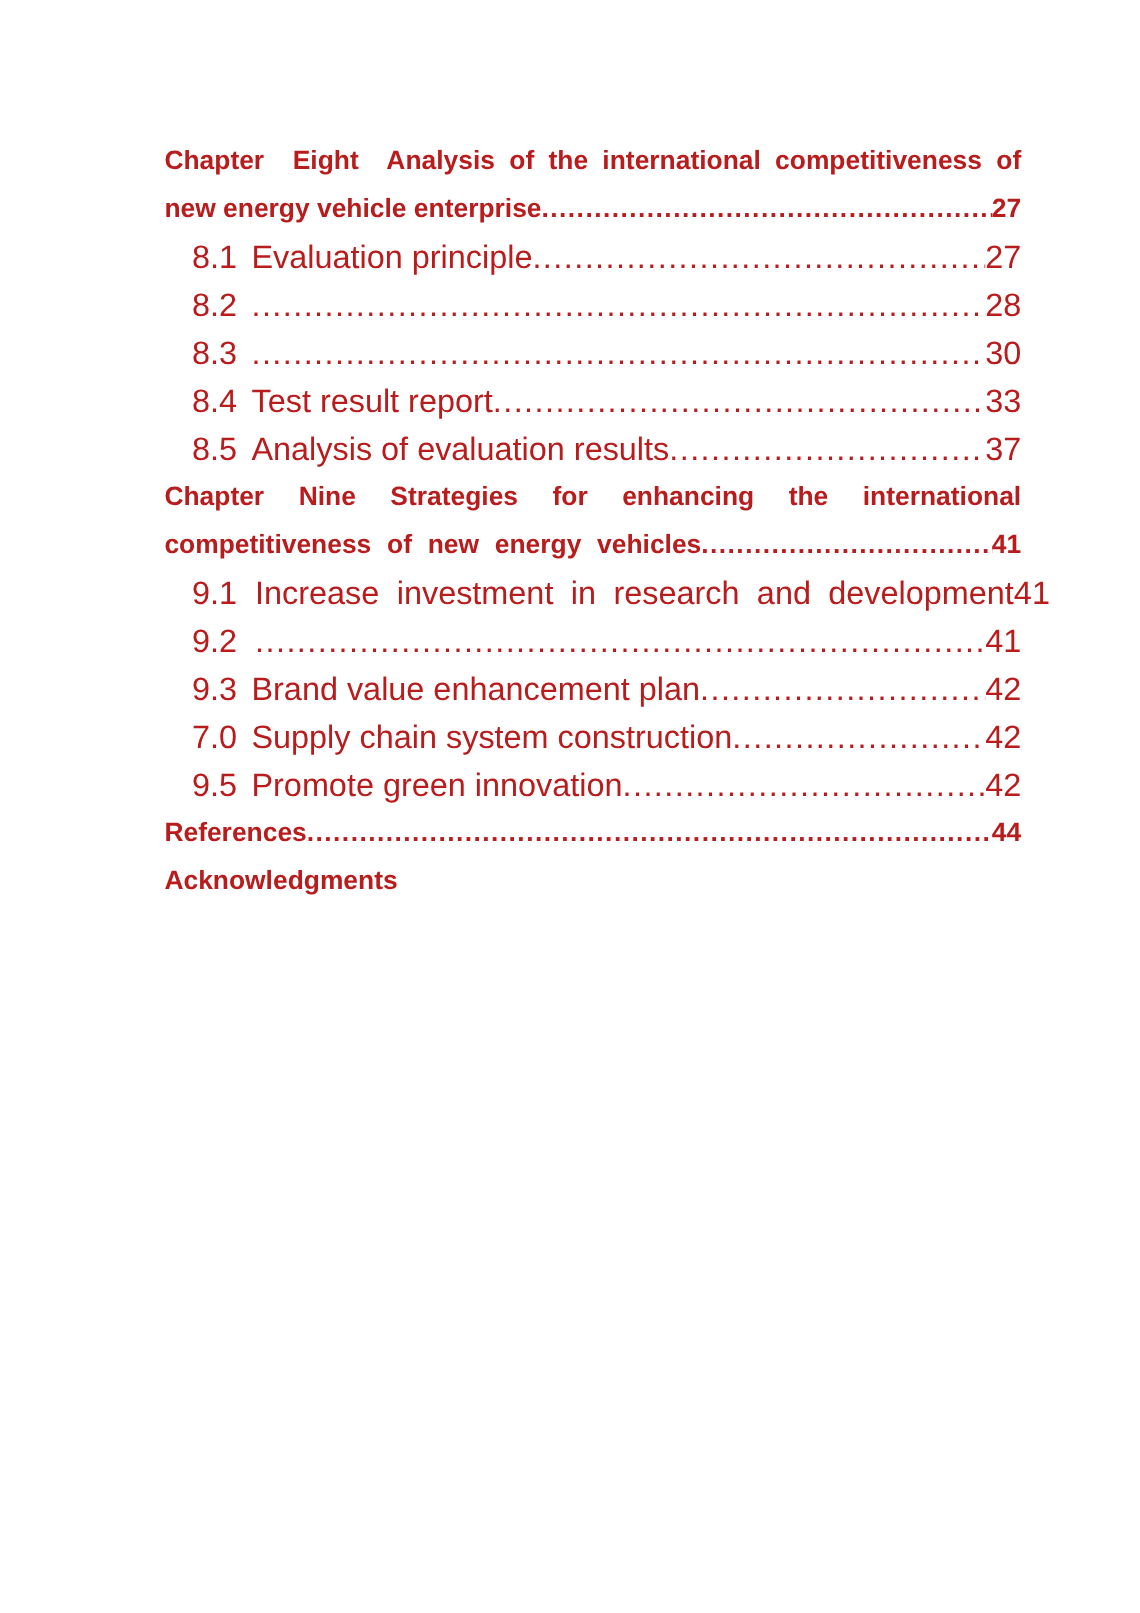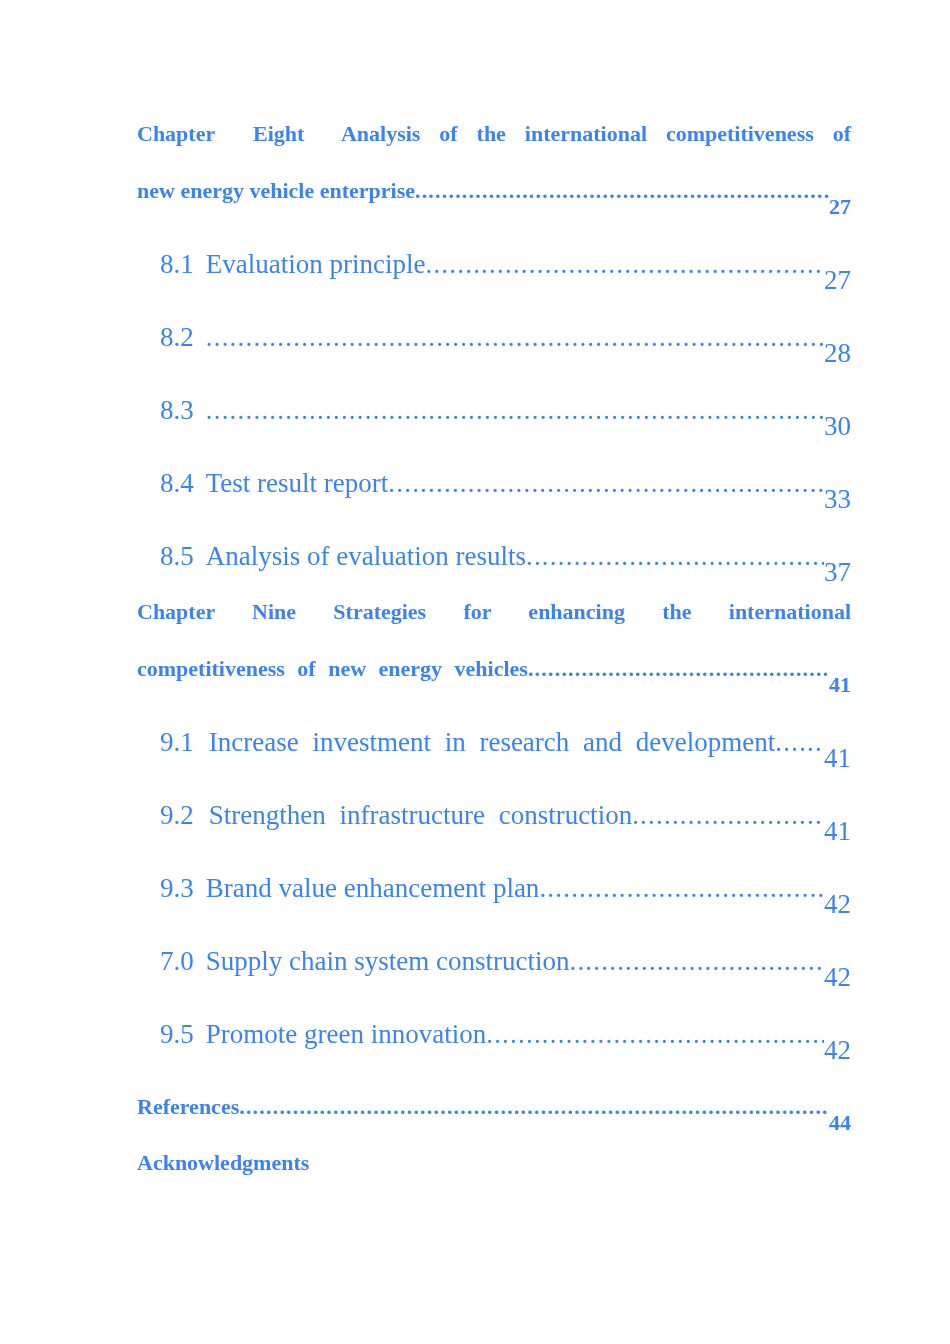--- a/index.html
+++ b/index.html
@@ -2,22 +2,22 @@
 <html><head>
 <meta charset="utf-8">
 <style>
   * { margin: 0; padding: 0; box-sizing: border-box; }
   html, body { background: #ffffff; }
   .page {
     position: relative;
     width: 950px;
     height: 1344px;
     background: #ffffff;
-    color: #3b82f6;
-    font-family: Liberation Serif, serif;
+    color: #b91c1c;
+    font-family: Liberation Sans, sans-serif;
     overflow: hidden;
   }
   .toc {
     position: absolute;
     left: 137px;
     top: 114px;
     width: 714px;
   }
   .entry { width: 100%; }
   .line { line-height: 40px; }
@@ -31,21 +31,21 @@
   .flexline { display: flex; align-items: center; }
   .flexline .text { white-space: pre; flex: 0 0 auto; }
   .secnum { flex: 0 0 auto; margin-right: 12px; }
   .leader {
     flex: 1 1 auto;
     overflow: hidden;
     white-space: nowrap;
     letter-spacing: 1.2px;
     min-width: 0;
   }
-  .pagenum { flex: 0 0 auto; white-space: nowrap; margin-top: 33px; }
+  .pagenum { flex: 0 0 auto; white-space: nowrap; }
   .wide { word-spacing: 7px; }
   .wide .secnum { margin-right: 15px; }
   .plainline { font-weight: bold; font-size: 22px; }
 </style>
 </head>
 <body>
 
 <div class="page">
   <div class="toc">
 
@@ -115,21 +115,20 @@
         <span class="secnum">9.1</span>
         <span class="text wide">Increase investment in research and development</span>
         <span class="leader">....................................................................................................................................................................................................................................................................</span>
         <span class="pagenum">41</span>
       </div>
     </div>
 
     <div class="entry section">
       <div class="line flexline wide">
         <span class="secnum">9.2</span>
-        <span class="text wide">Strengthen infrastructure construction</span>
         <span class="leader">....................................................................................................................................................................................................................................................................</span>
         <span class="pagenum">41</span>
       </div>
     </div>
 
     <div class="entry section">
       <div class="line flexline">
         <span class="secnum">9.3</span>
         <span class="text">Brand value enhancement plan</span>
         <span class="leader">....................................................................................................................................................................................................................................................................</span>

